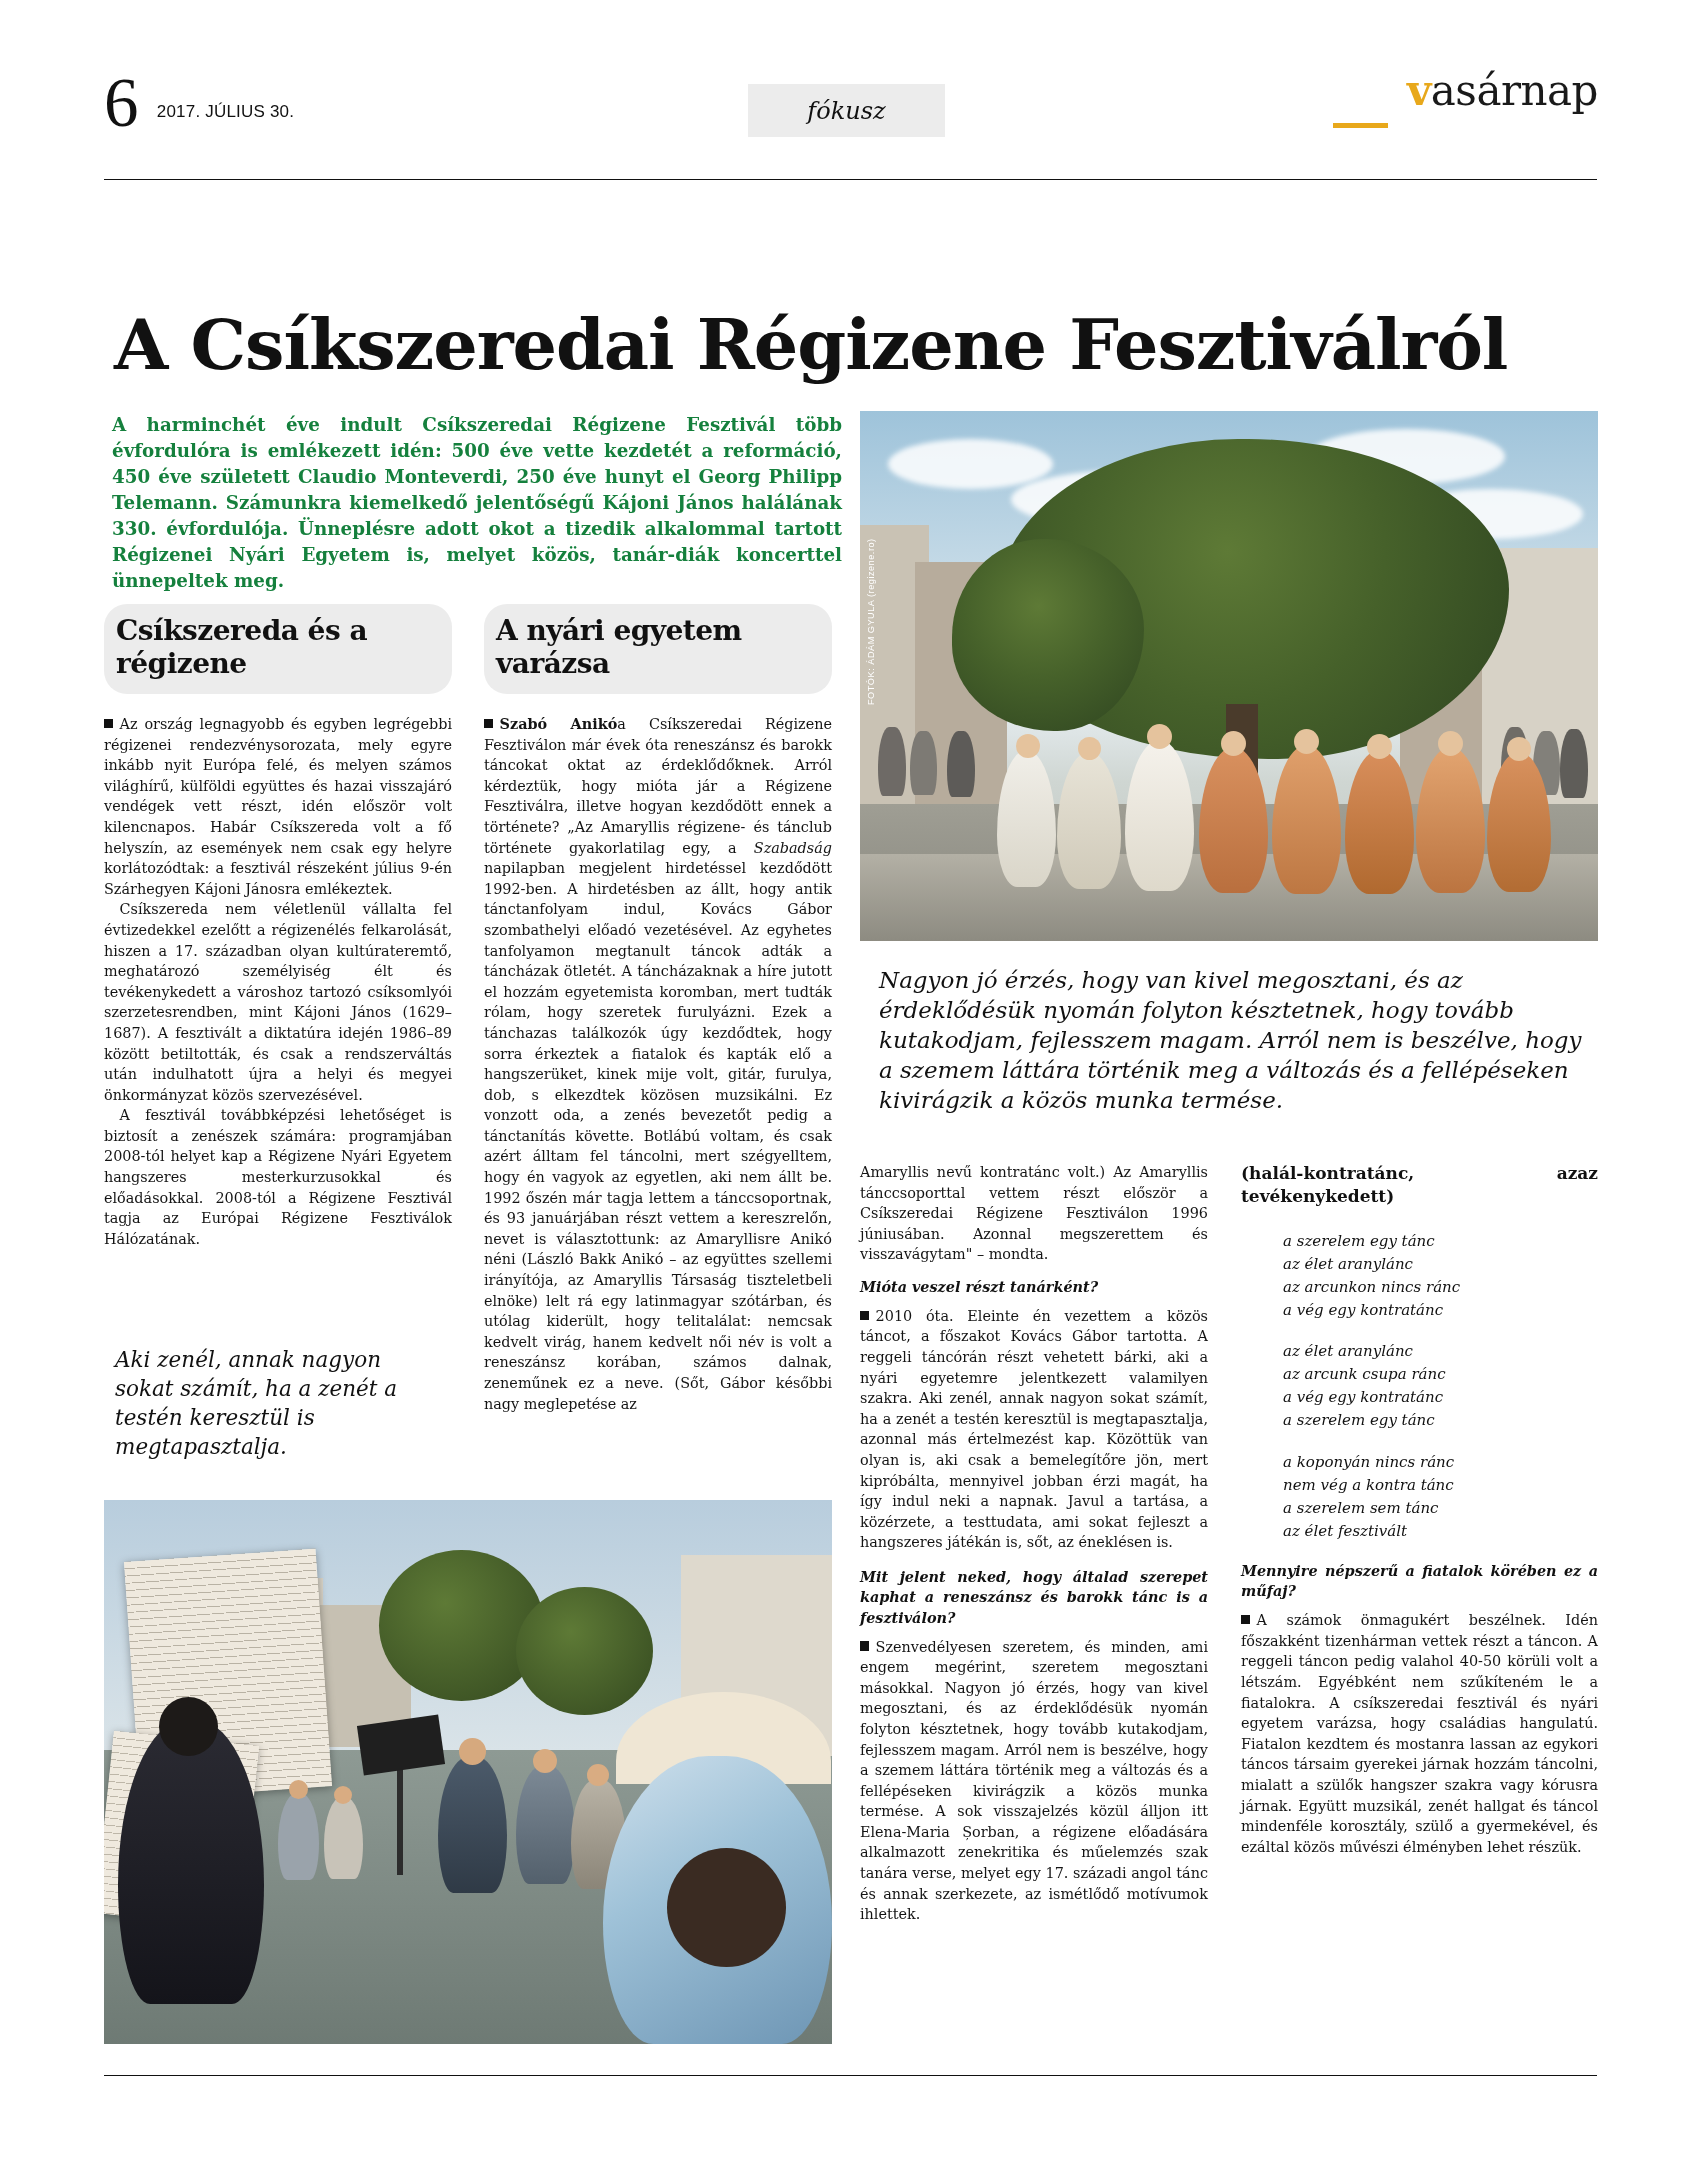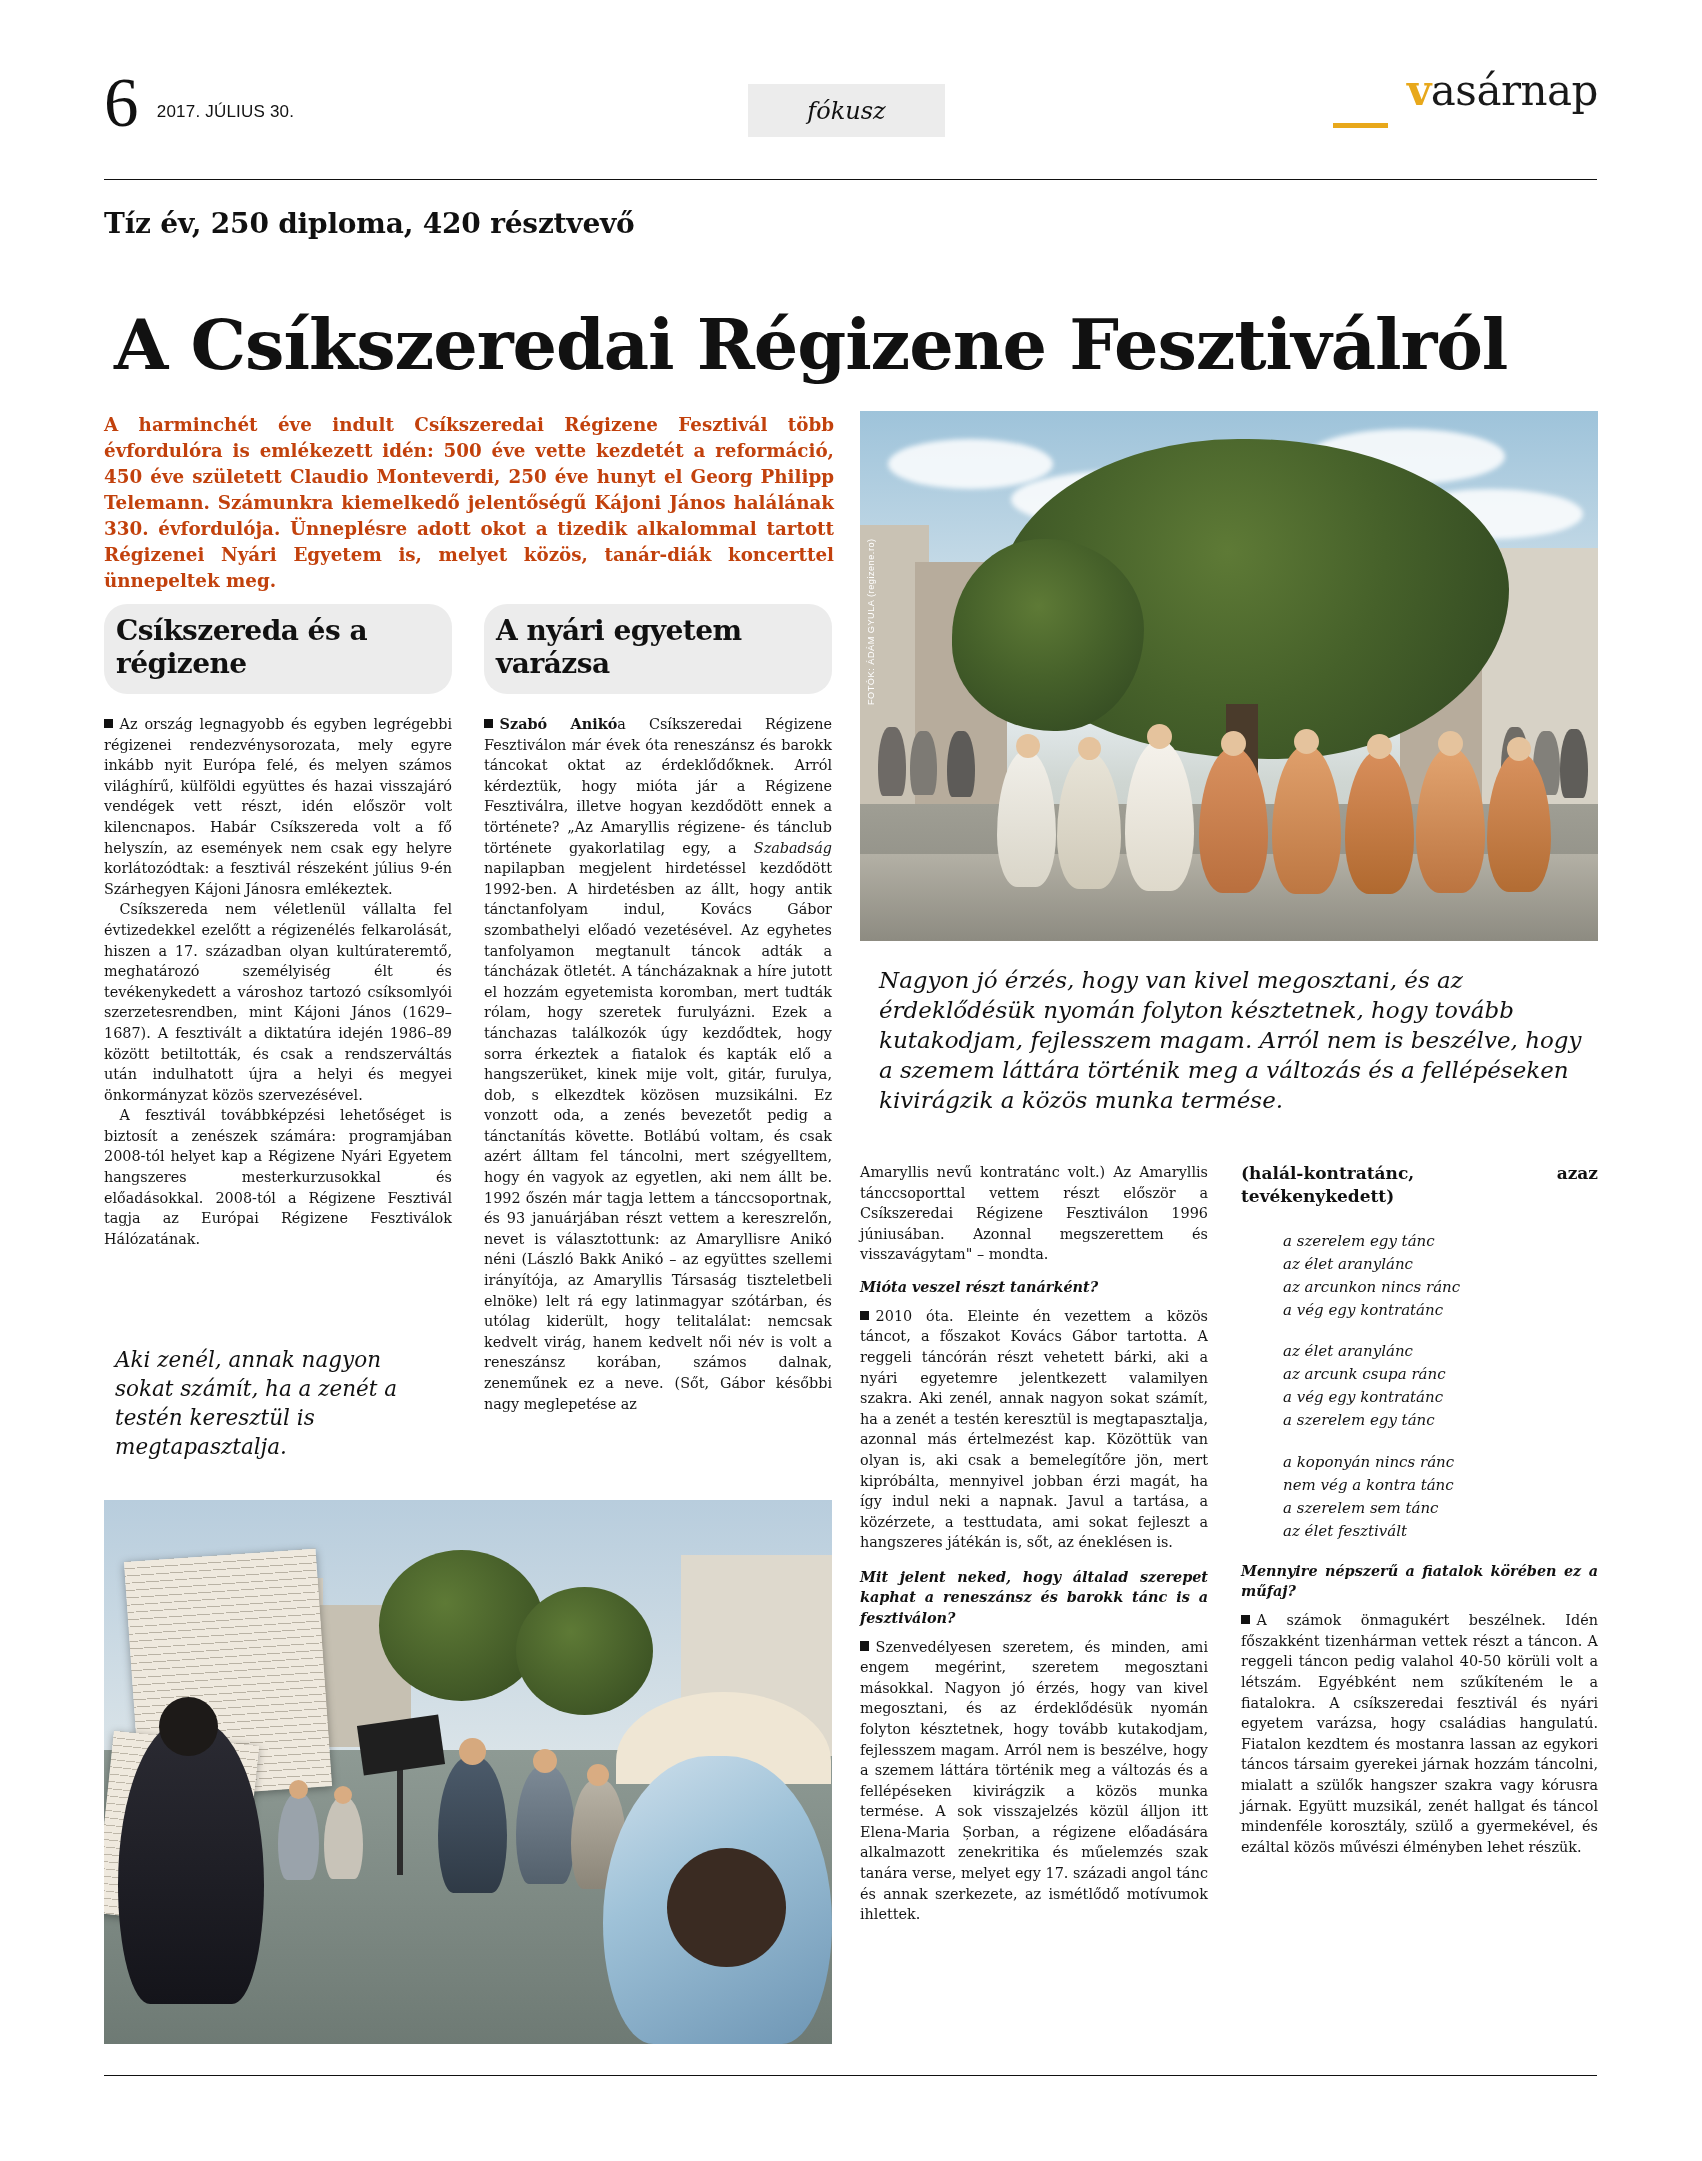--- a/index.html
+++ b/index.html
@@ -118,29 +118,29 @@
     font-weight: 700;
     font-size: 70px;
     line-height: 73px;
     letter-spacing: -1.1px;
     color: #111;
   }
 
   
   .lead {
     position: absolute;
-    left: 104px;
+    left: 112px;
     top: 412px;
     width: 730px;
     font-family: "DejaVu Serif", serif;
     font-weight: 700;
     font-size: 18.3px;
     line-height: 26px;
     text-align: justify;
-    color: #c2410c;
+    color: #15803d;
   }
 
   
   .photo-top {
     position: absolute;
     left: 860px;
     top: 411px;
     width: 738px;
     height: 530px;
     overflow: hidden;
@@ -301,21 +301,20 @@
     <span>fókusz</span>
   </div>
 
   <div class="brand">
     <div class="underline"></div>
     <div class="word"><span class="v-accent">v</span><span>asárnap</span></div>
   </div>
 
   <div class="rule-top"></div>
 
-  <div class="kicker">Tíz év, 250 diploma, 420 résztvevő</div>
   <h1 class="headline">A Csíkszeredai Régizene Fesztiválról</h1>
 
   <div class="lead">A harminchét éve indult Csíkszeredai Régizene Fesztivál több évfordulóra is emlékezett idén: 500 éve vette kezdetét a reformáció, 450 éve született Claudio Monteverdi, 250 éve hunyt el Georg Philipp Telemann. Számunkra kiemelkedő jelentőségű Kájoni János halálának 330. évfordulója. Ünneplésre adott okot a tizedik alkalommal tartott Régizenei Nyári Egyetem is, melyet közös, tanár-diák koncerttel ünnepeltek meg.</div>
 
   <div class="photo-top">
     <div class="ph-sky"></div>
     <div class="ph-cloud" style="left:27.5px; top:27.5px; width:165px; height:50px;"></div>
     <div class="ph-cloud" style="left:151px; top:59px; width:238px; height:59px;"></div>
     <div class="ph-cloud" style="left:448px; top:18.3px; width:197px; height:55px;"></div>
     <div class="ph-cloud" style="left:540px; top:78px; width:183px; height:50px;"></div>

